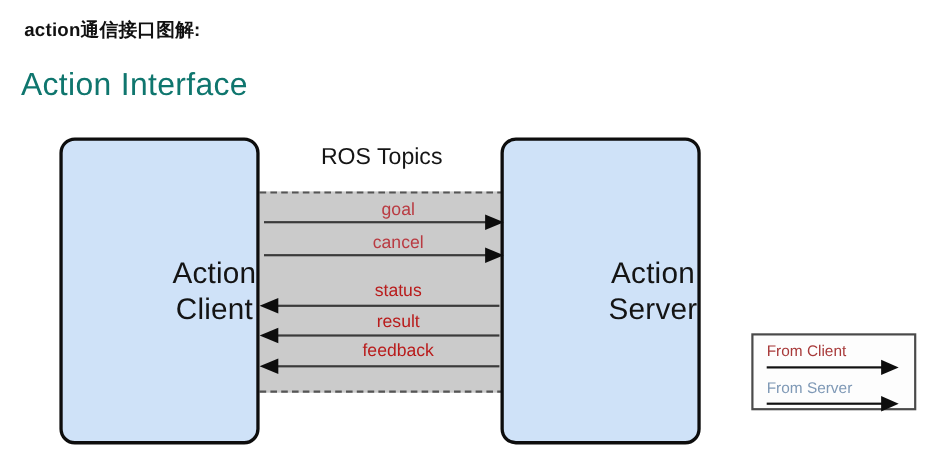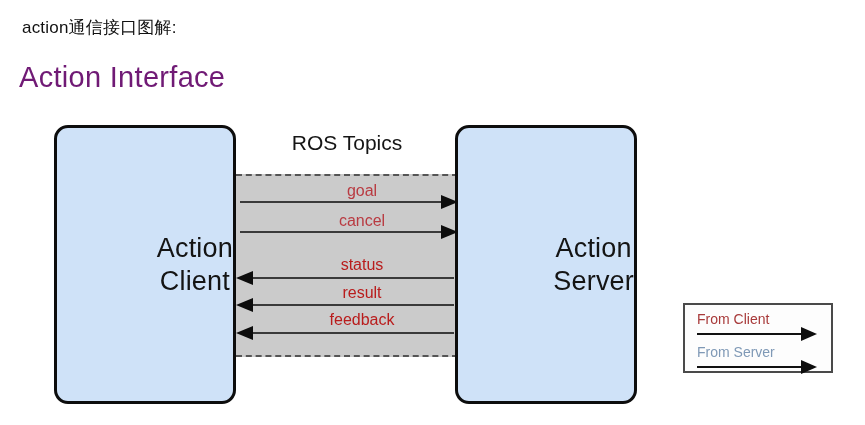--- a/index.html
+++ b/index.html
@@ -16,32 +16,32 @@
     font-family: "Liberation Sans", "DejaVu Sans", sans-serif;
     color: #1a1a1a;
   }
 
   
   .cn-title {
     position: absolute;
     left: 22px;
     top: 16px;
     font-size: 17px;
-    font-weight: normal;
+    font-weight: bold;
     letter-spacing: 0.2px;
     color: #111111;
     white-space: nowrap;
   }
   .en-title {
     position: absolute;
     left: 19px;
     top: 61px;
     font-size: 29px;
     font-weight: normal;
-    color: #701a75;
+    color: #0f766e;
     letter-spacing: 0.3px;
     white-space: nowrap;
     text-align: center;
   }
 
   
   .diagram {
     position: absolute;
     left: 0;
     top: 0;

